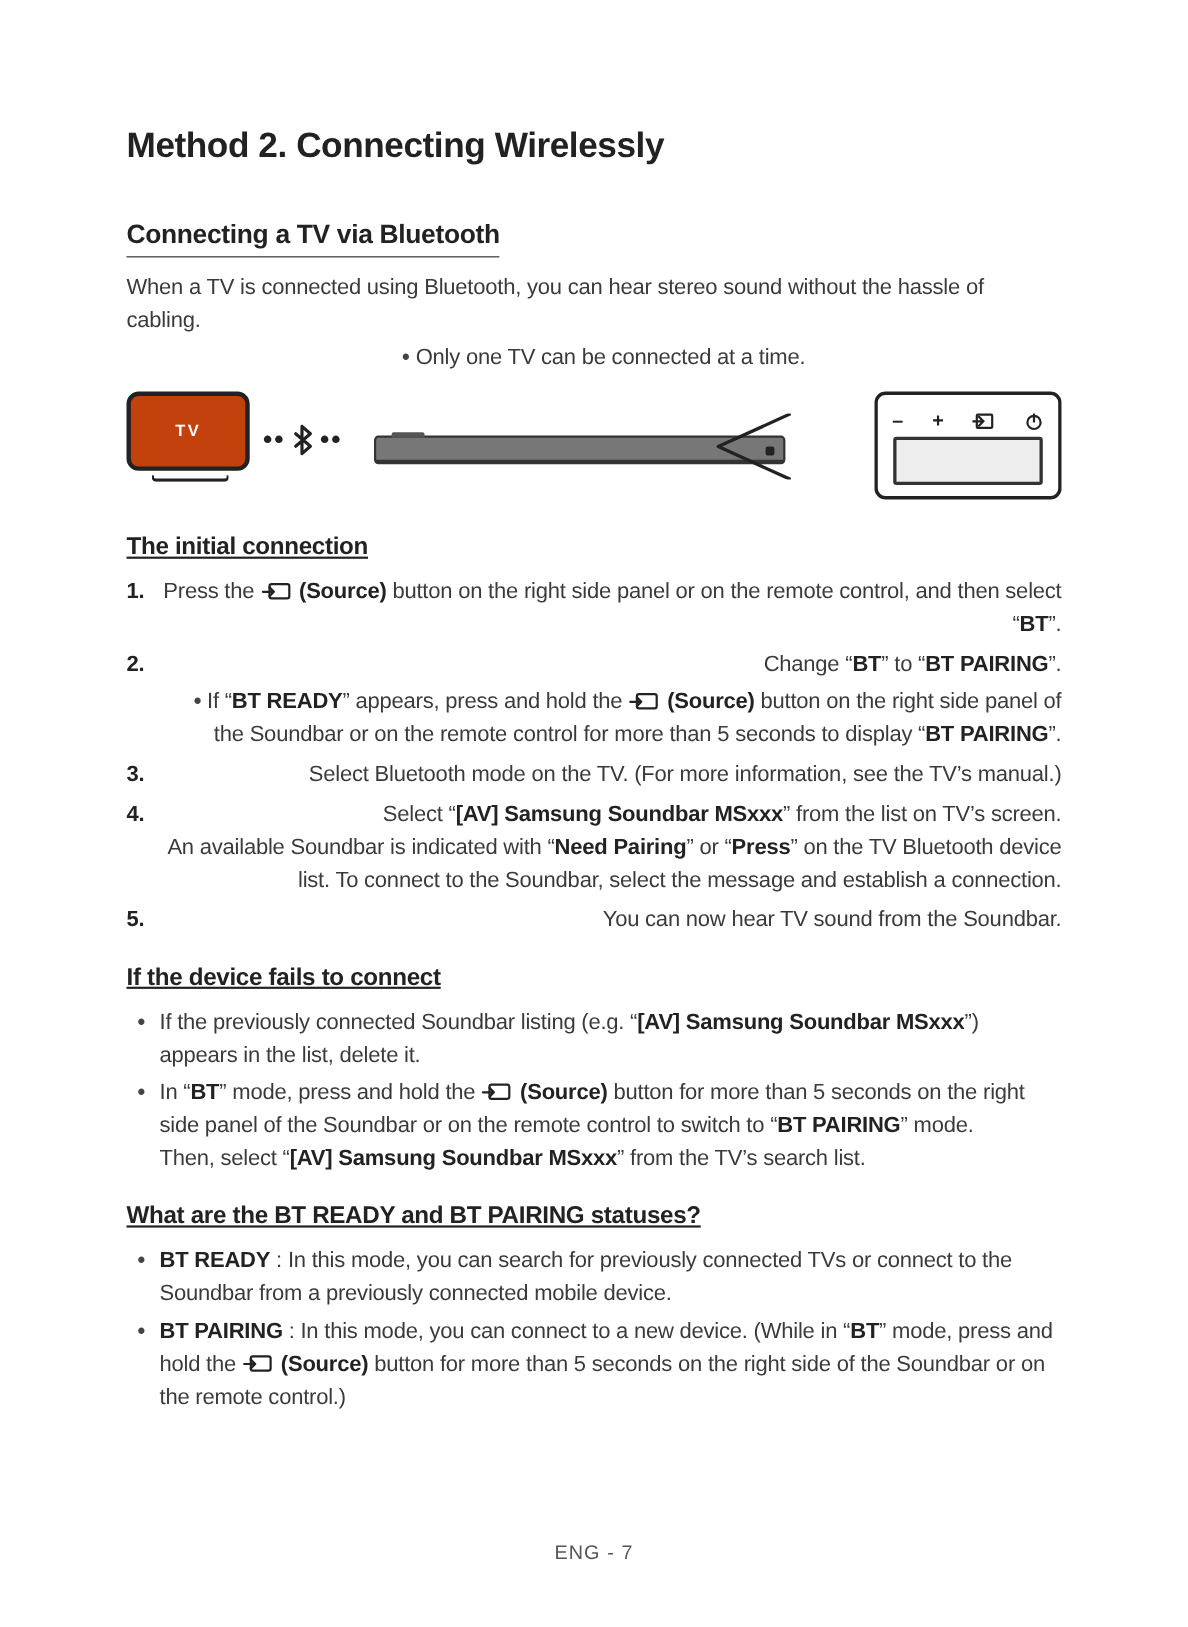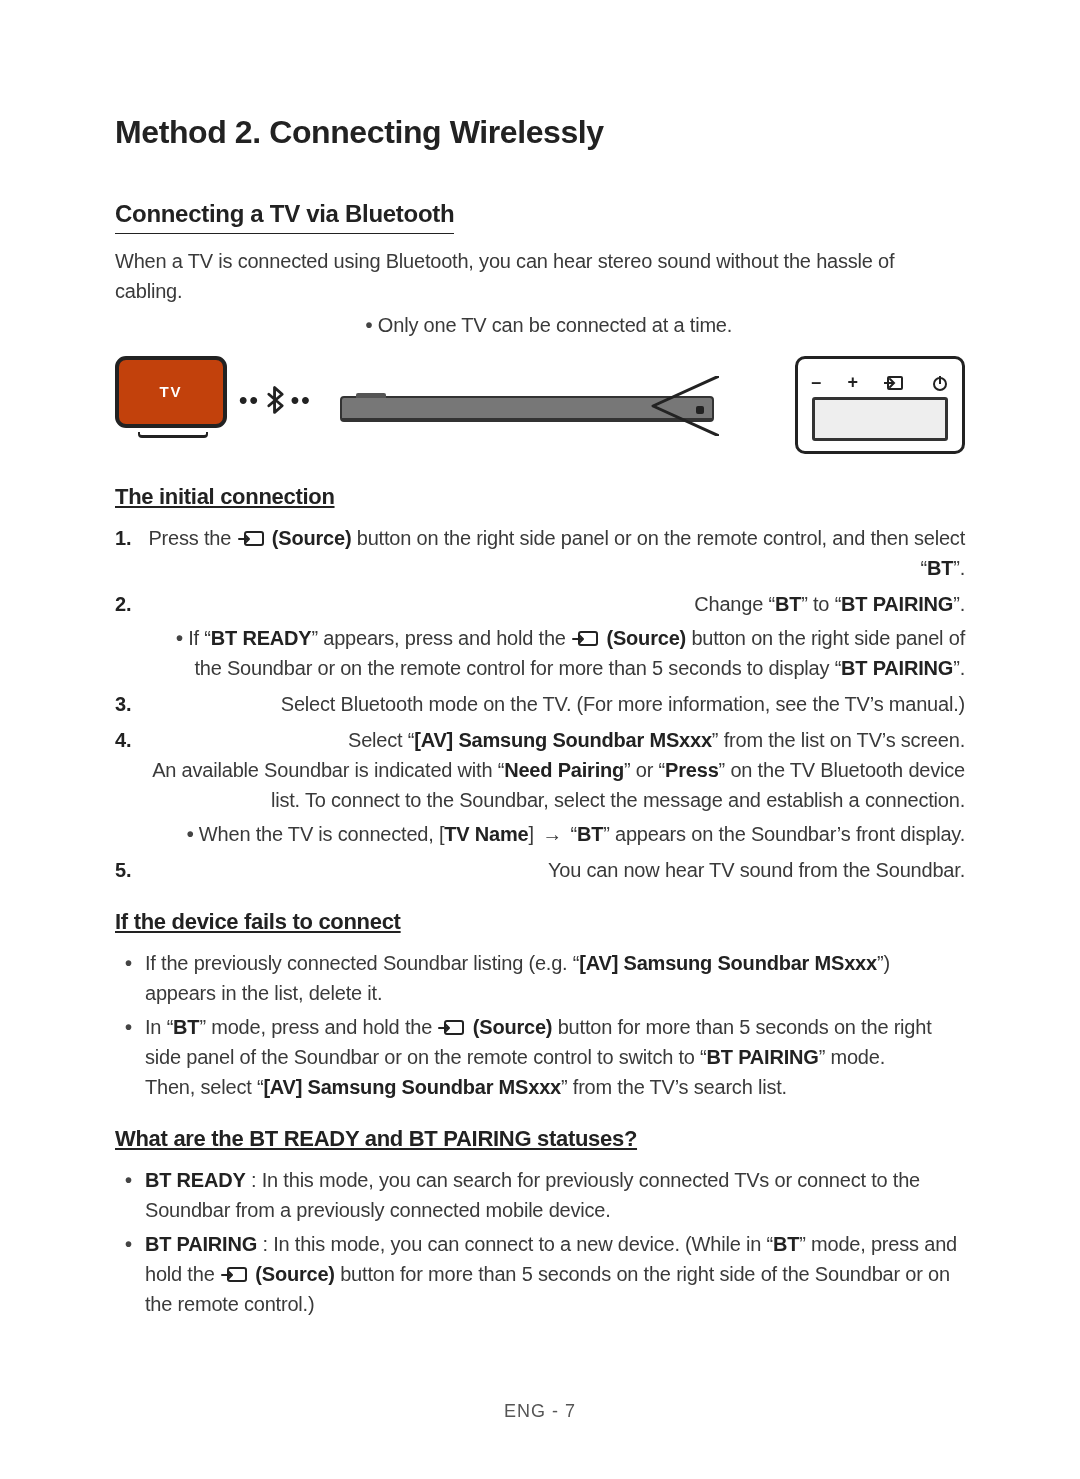--- a/index.html
+++ b/index.html
@@ -268,25 +268,20 @@
         <span>If “</span><span class="b">BT READY</span><span>” appears, press and hold the </span><svg class="icon-source" viewBox="0 0 30 20">
             <use href="#src-icon"></use>
           </svg><span class="b"> (Source)</span><span> button on the right side panel of the Soundbar or on the remote control for more than 5 seconds to display “</span><span class="b">BT PAIRING</span><span>”.</span>
       </li>
     </ul>
   </li>
   <li>Select Bluetooth mode on the TV. (For more information, see the TV’s manual.)</li>
   <li>
     <span>Select “</span><span class="b">[AV] Samsung Soundbar MSxxx</span><span>” from the list on TV’s screen.</span><br>
     <span>An available Soundbar is indicated with “</span><span class="b">Need Pairing</span><span>” or “</span><span class="b">Press</span><span>” on the TV Bluetooth device list. To connect to the Soundbar, select the message and establish a connection.</span>
-    <ul class="sub">
-      <li>
-        <span>When the TV is connected, [</span><span class="b">TV Name</span><span>] </span><span class="arrow">→</span><span> “</span><span class="b">BT</span><span>” appears on the Soundbar’s front display.</span>
-      </li>
-    </ul>
   </li>
   <li>You can now hear TV sound from the Soundbar.</li>
 </ol>
 
 <h3>If the device fails to connect</h3>
 <ul class="main-bullets">
   <li>
     <span>If the previously connected Soundbar listing (e.g. “</span><span class="b">[AV] Samsung Soundbar MSxxx</span><span>”) appears in the list, delete it.</span>
   </li>
   <li>

